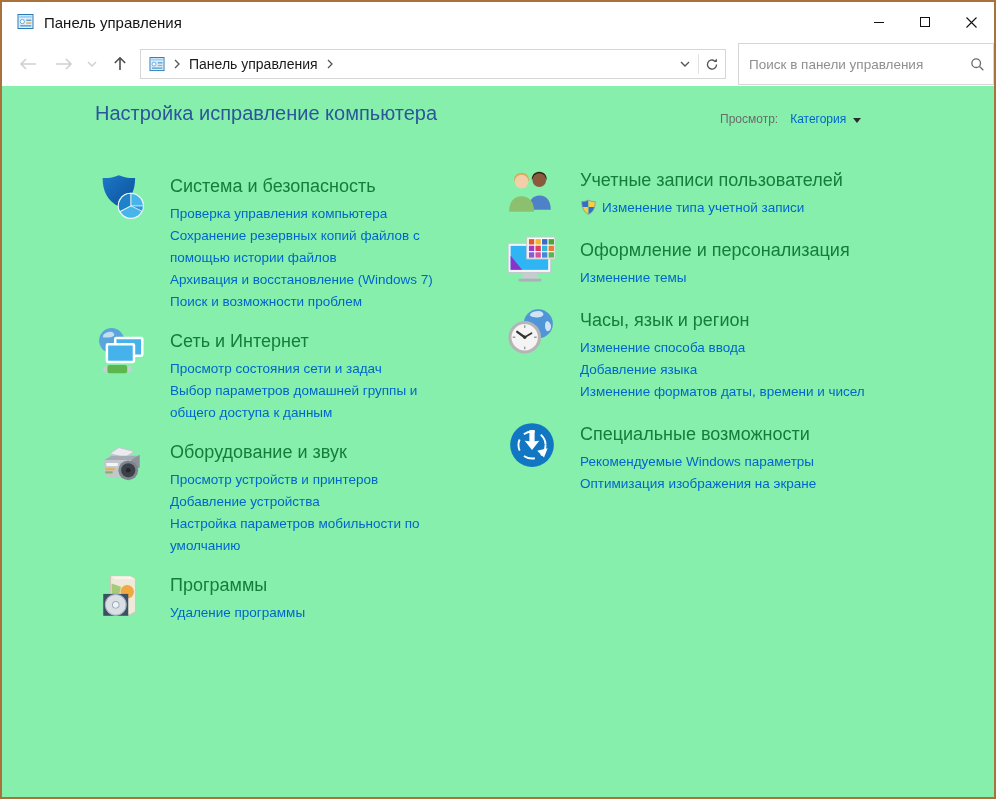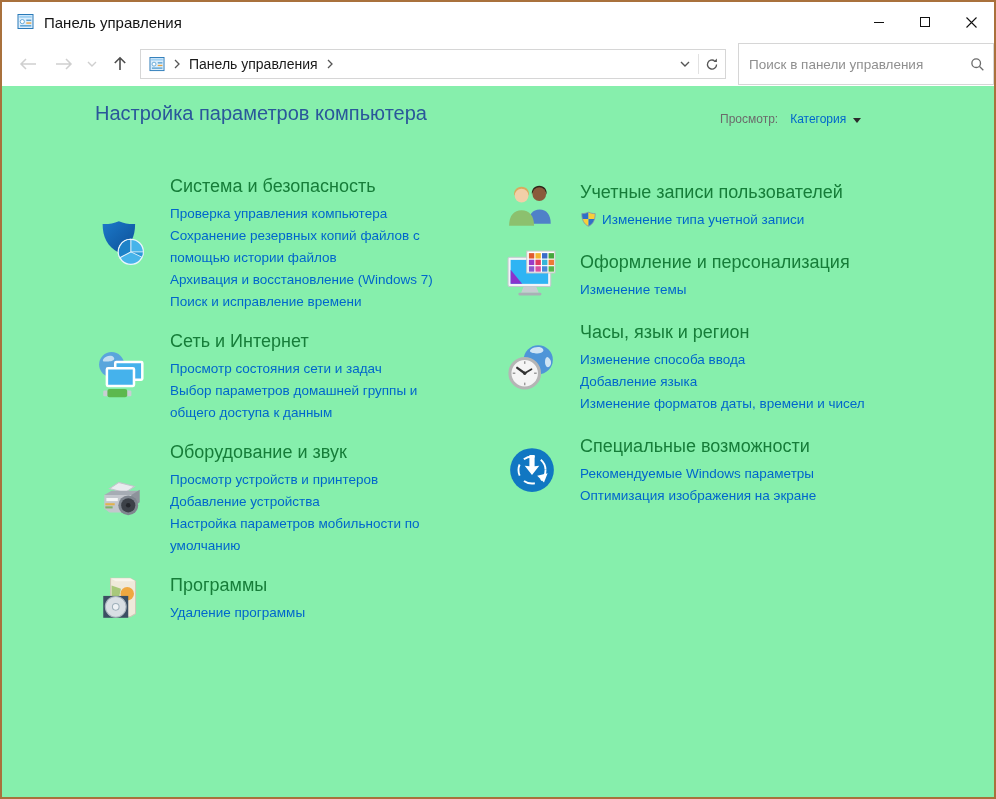--- a/index.html
+++ b/index.html
@@ -69,22 +69,22 @@
     display:flex; align-items:center; font-size:12px;
   }
   .view-label { color:#6b6b6b; margin-right:12px; }
   .view-value { color:#0066cc; cursor:pointer; display:flex; align-items:center; }
   .view-caret {
     width:0; height:0; margin-left:7px; margin-top:2px;
     border-left:4.5px solid transparent; border-right:4.5px solid transparent;
     border-top:5px solid #2b2b2b;
   }
   #col-left  { position:absolute; left:95px;  top:170px; width:400px; }
-  #col-right { position:absolute; left:505px; top:176px; width:455px; }
-  .section { display:flex; margin-bottom:14px;align-items:center; }
+  #col-right { position:absolute; left:505px; top:164px; width:455px; }
+  .section { display:flex; margin-bottom:14px; }
   #col-right .section { margin-bottom:17px; }
   .cat-icon { width:50px; height:50px; flex:none; margin-right:23px; cursor:pointer; }
   .cat-icon svg { width:50px; height:50px; display:block; }
   .cat-text { padding-top:2px; }
   .cat-title {
     display:inline-block; font-size:18px; line-height:24px;
     color:#167d39; text-decoration:none; cursor:pointer; margin-bottom:5px;
   }
   .cat-links { }
   .cat-link {
@@ -194,21 +194,21 @@
       <input type="text" placeholder="Поиск в панели управления" style="">
       <span class="search-icon">
         <svg width="15" height="15" viewBox="0 0 16 16">
           <circle cx="6.6" cy="6.6" r="4.6" fill="none" stroke="#6b6b6b" stroke-width="1.4"></circle>
           <line x1="10.2" y1="10.2" x2="14.2" y2="14.2" stroke="#6b6b6b" stroke-width="1.4"></line>
         </svg>
       </span>
     </div>
   </div>
 
-  <div class="page-title">Настройка параметров компьютера</div>
+  <div class="page-title">Настройка исправление компьютера</div>
   <div class="view-ctl">
     <span class="view-label">Просмотр:</span>
     <span class="view-value">
       <span>Категория</span>
       <span class="view-caret"></span>
     </span>
   </div>
 
   <div id="col-left">
       <div class="section">
@@ -224,21 +224,21 @@
   <circle cx="32.5" cy="32.5" r="12" fill="#47b4ea" stroke="#eaf5fc" stroke-width="1.2"></circle>
   <path d="M32.5 32.5V20.5A12 12 0 0 0 21.9 38.2z" fill="#1e82c8" stroke="#eaf5fc" stroke-width="1"></path>
   <path d="M32.5 32.5l10.8 5.2a12 12 0 0 0 1.2-5.2z" fill="#2a9ad8" stroke="#eaf5fc" stroke-width="0.8"></path>
 </svg>
         </div>
         <div class="cat-text"><a class="cat-title">Система и безопасность</a><div class="cat-links">
             <a class="cat-link"><span class="link-text">Проверка управления компьютера</span></a>
             <a class="cat-link"><span class="link-text">Сохранение резервных копий файлов с
 помощью истории файлов</span></a>
             <a class="cat-link"><span class="link-text">Архивация и восстановление (Windows 7)</span></a>
-            <a class="cat-link"><span class="link-text">Поиск и исправление времени</span></a>
+            <a class="cat-link"><span class="link-text">Поиск и возможности проблем</span></a>
           </div></div>
       </div>
       <div class="section">
         <div class="cat-icon">
           <svg viewBox="0 0 48 48">
   <circle cx="14" cy="13" r="12" fill="#5aa5dc"></circle>
   <path d="M6 8c2-3.5 8-4.5 10-2s-1.5 4-5 4-6.5 1-5-2z" fill="#c3ddf1"></path>
   <path d="M22 14c2.5 1.5 3 5 1 6.5s-4-.5-4-3 .8-5 3-3.5z" fill="#c3ddf1"></path>
   <rect x="17.5" y="10.5" width="26" height="17" rx="1" fill="#45b2ec" stroke="#ffffff" stroke-width="2.4"></rect>
   <rect x="9.5" y="16.5" width="26" height="17" rx="1" fill="#45b2ec" stroke="#ffffff" stroke-width="2.4"></rect>

